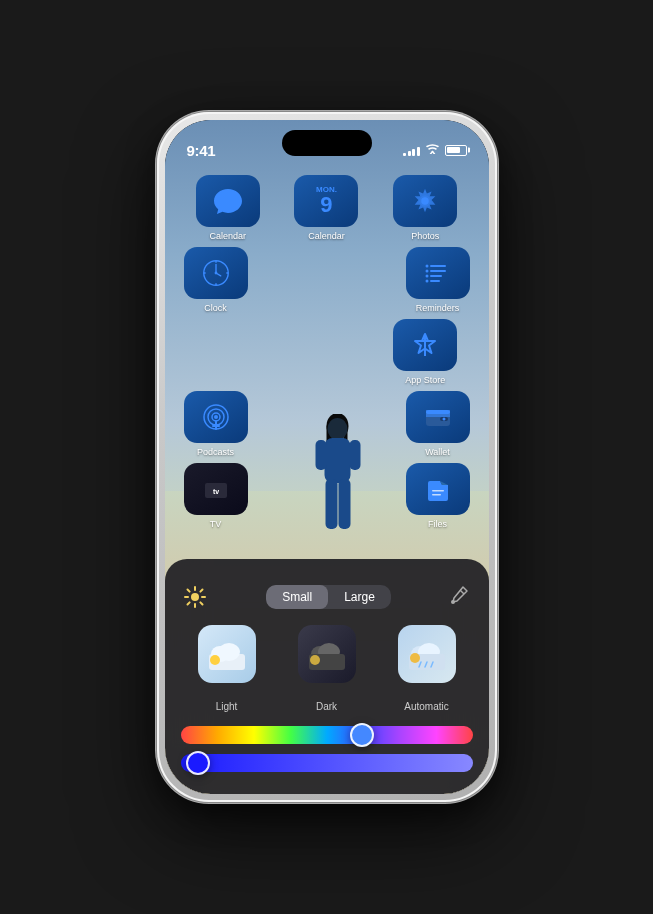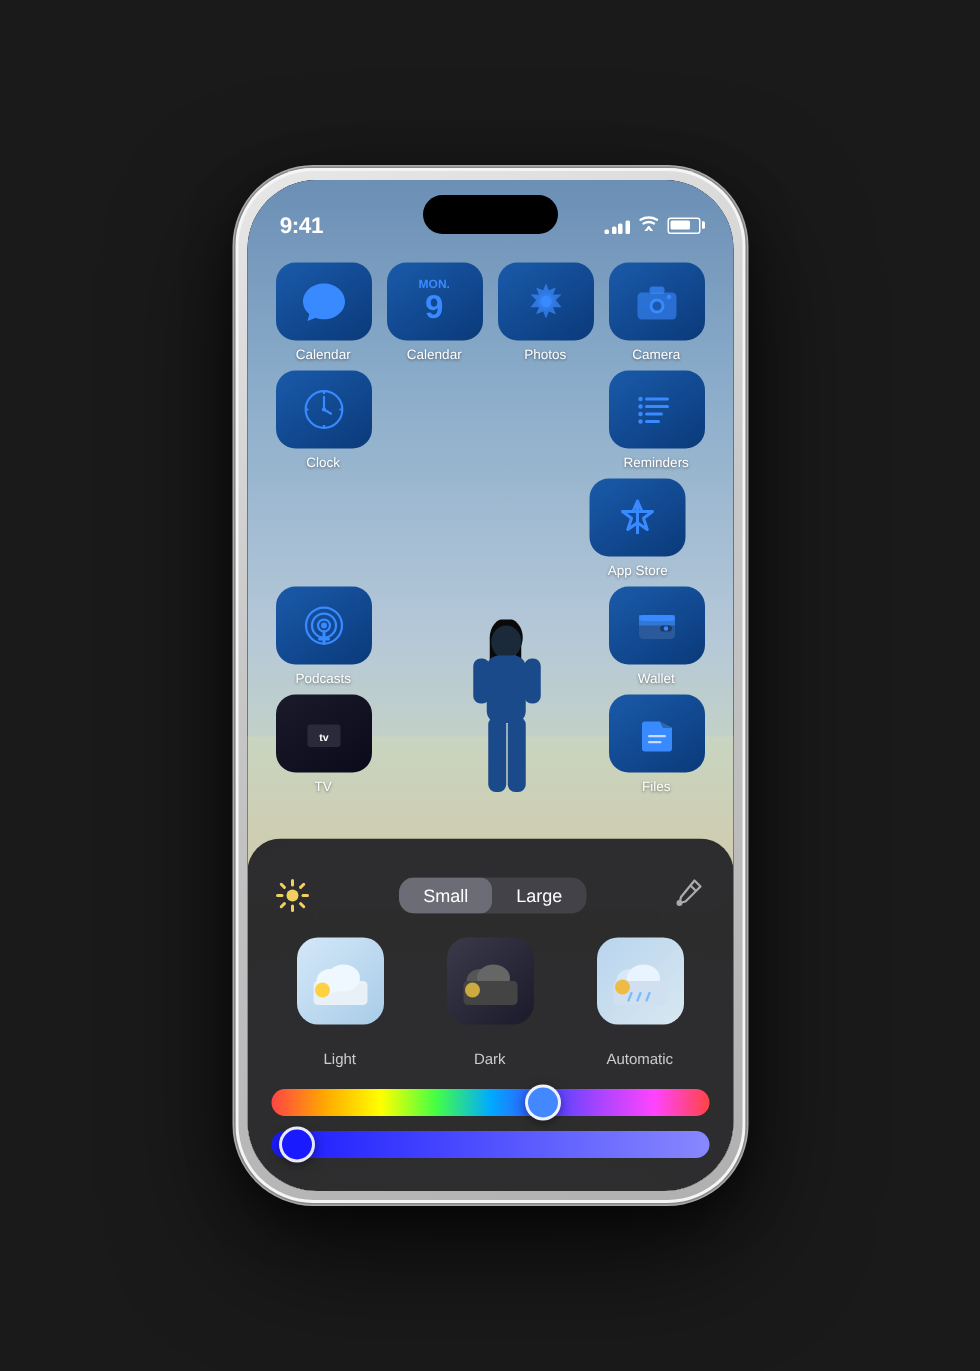--- a/index.html
+++ b/index.html
@@ -402,32 +402,20 @@
           <div class="app-item">
             <div class="app-icon icon-photos">
               <svg width="34" height="34" viewBox="0 0 34 34">
                 <circle cx="17" cy="17" r="6" fill="#3a8aff" opacity="0.3"></circle>
                 <path d="M17 4 L19 9 L24 7 L22 12 L28 12 L24 16 L28 21 L22 21 L24 26 L19 24 L17 29 L15 24 L10 26 L12 21 L6 21 L10 16 L6 12 L12 12 L10 7 L15 9 Z" fill="#3a8aff" opacity="0.7"></path>
                 <circle cx="17" cy="17" r="4" fill="#3a8aff"></circle>
               </svg>
             </div>
             <span class="app-label">Photos</span>
           </div>
-          <div class="app-item">
-            <div class="app-icon icon-camera">
-              <svg width="32" height="32" viewBox="0 0 32 32">
-                <rect x="3" y="10" width="26" height="18" rx="3" fill="#3a8aff" opacity="0.6"></rect>
-                <circle cx="16" cy="19" r="5" fill="#3a8aff"></circle>
-                <circle cx="16" cy="19" r="3" fill="#1a5aaa"></circle>
-                <rect x="11" y="6" width="10" height="5" rx="2" fill="#3a8aff" opacity="0.7"></rect>
-                <circle cx="24" cy="13" r="1.5" fill="#3a8aff"></circle>
-              </svg>
-            </div>
-            <span class="app-label">Camera</span>
-          </div>
         </div>
 
         <div class="app-row">
           <div class="app-item">
             <div class="app-icon icon-clock">
               <svg width="34" height="34" viewBox="0 0 34 34">
                 <circle cx="17" cy="17" r="13" stroke="#3a8aff" stroke-width="1.5" fill="none"></circle>
                 <line x1="17" y1="17" x2="17" y2="8" stroke="#3a8aff" stroke-width="1.5" stroke-linecap="round"></line>
                 <line x1="17" y1="17" x2="22" y2="20" stroke="#3a8aff" stroke-width="1.5" stroke-linecap="round"></line>
                 <circle cx="17" cy="17" r="1.5" fill="#3a8aff"></circle>

